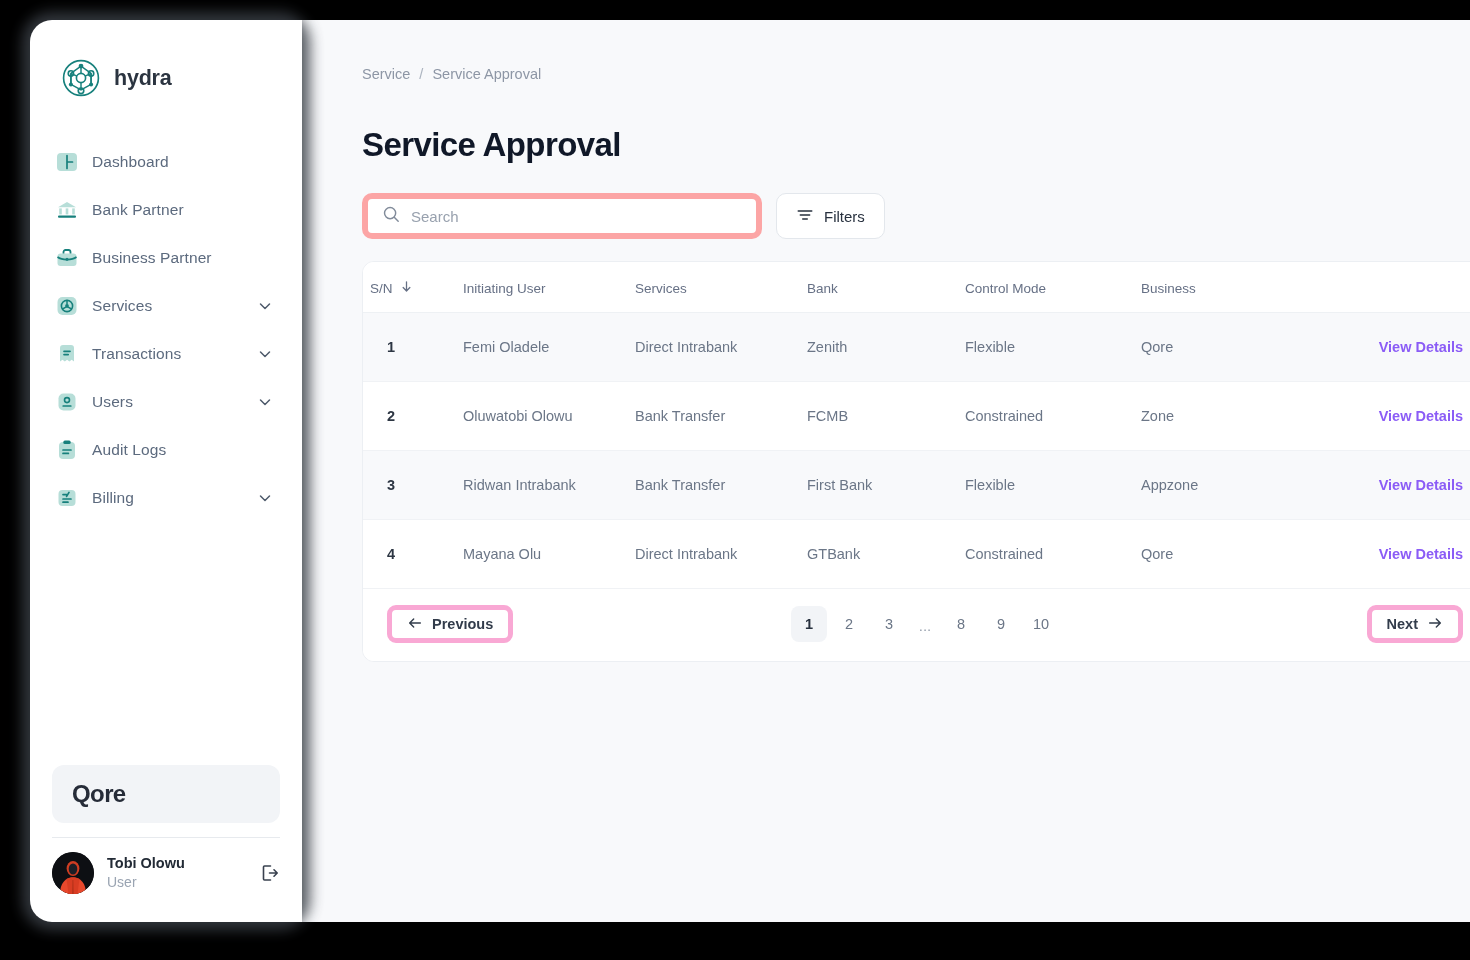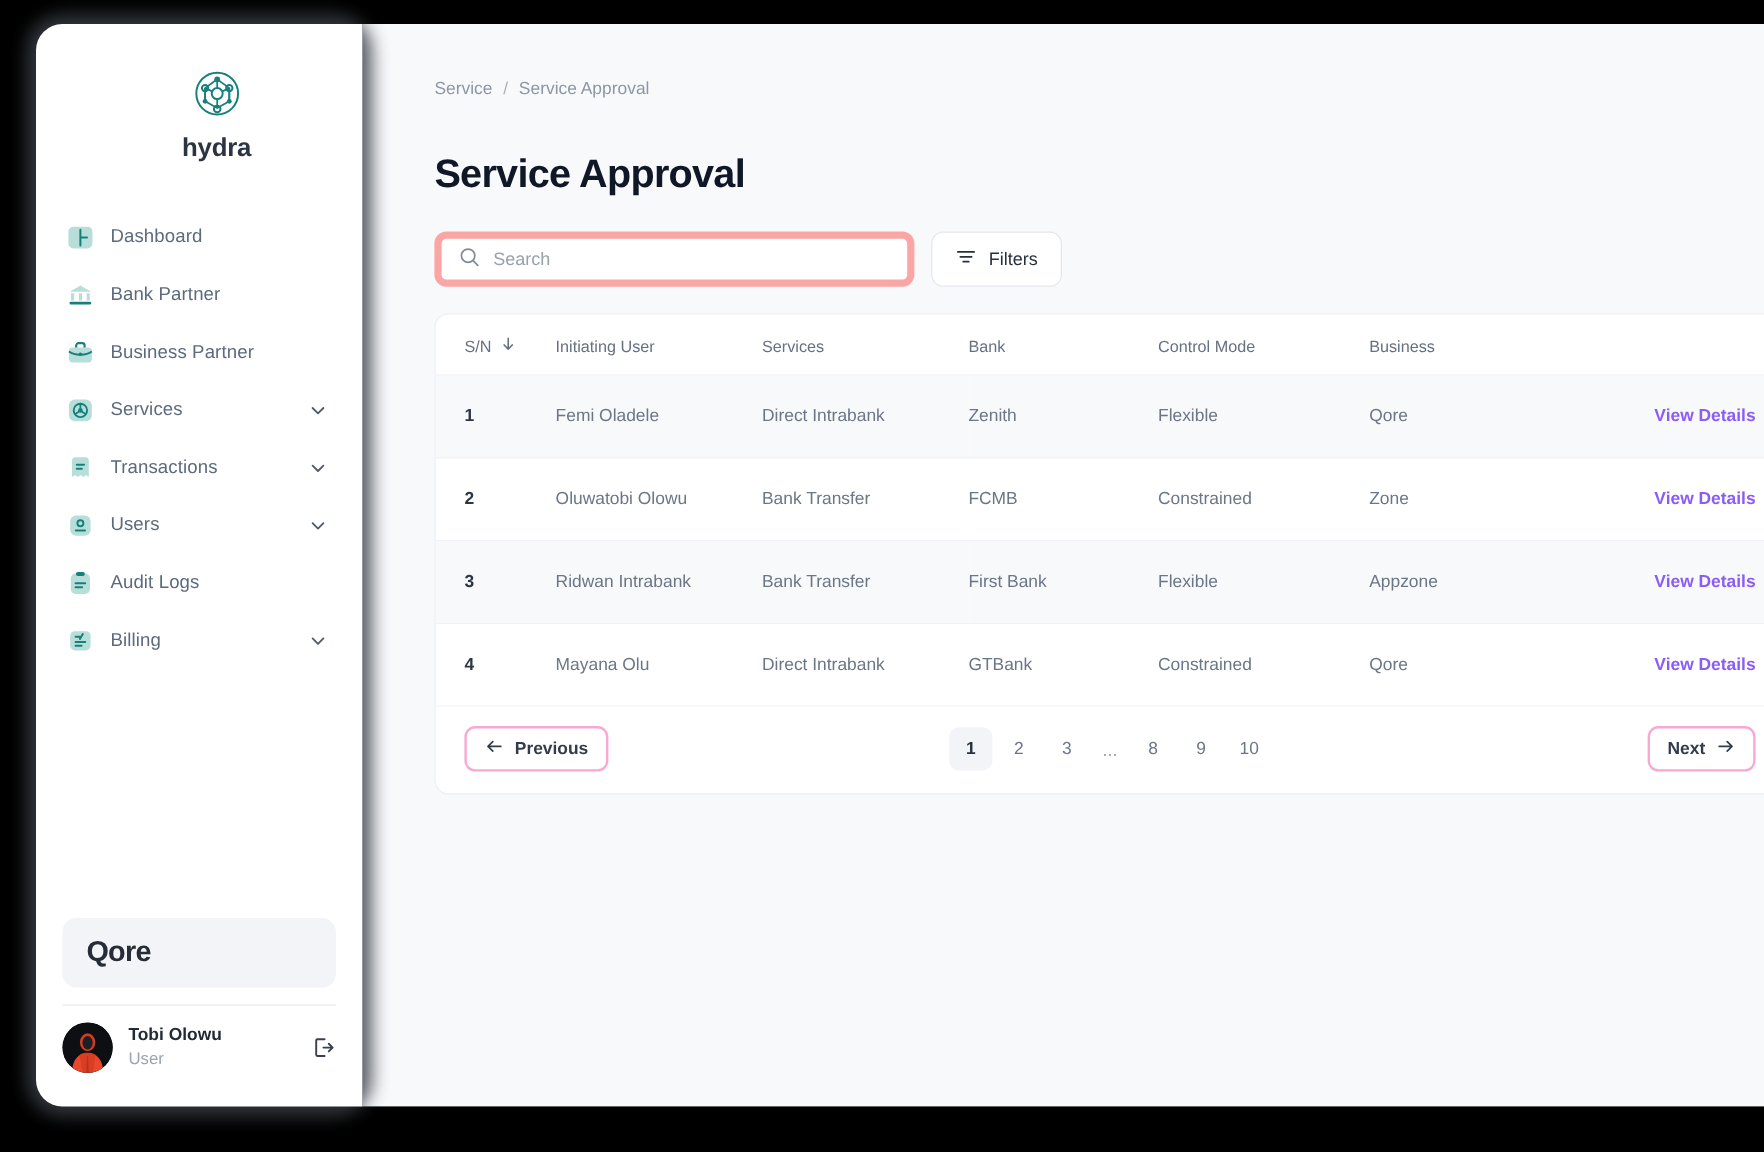--- a/index.html
+++ b/index.html
@@ -39,21 +39,20 @@
     border-bottom-left-radius: 22px;
     display: flex;
     flex-direction: column;
     overflow: hidden;
   }
 
   
   .brand {
     display: flex; align-items: center; gap: 11px;
     padding: 36px 0 0 29px;
-    flex-direction: column;
   }
   .brand-mark { width: 44px; height: 44px; flex: none; }
   .brand-name {
     font-size: 21.5px; font-weight: 700; color: #2b3440;
     letter-spacing: -.2px;
   }
 
   
   .nav { margin-top: 38px; padding: 0 18px 0 26px; }
   .nav-item {
@@ -161,21 +160,21 @@
   }
   table { width: 100%; border-collapse: collapse; }
   thead th {
     text-align: left;
     font-size: 13.5px; font-weight: 400; color: #667085;
     padding: 18px 0 16px 0;
     background: #ffffff;
     border-bottom: 1px solid #eef1f4;
     white-space: nowrap;
   }
-  thead th.c1 { padding-left: 24px; width: 100px; }
+  thead th.c1 { padding-left: 7px; width: 100px; }
   th.c2, td.c2 { width: 172px; }
   th.c3, td.c3 { width: 172px; }
   th.c4, td.c4 { width: 158px; }
   th.c5, td.c5 { width: 176px; }
   th.c6, td.c6 { width: 180px; }
   th.c7, td.c7 { text-align: right; padding-right: 24px; }
   tbody td {
     font-size: 14.5px; color: #6b7687;
     padding: 26px 0;
     border-bottom: 1px solid #f0f2f5;
@@ -190,21 +189,21 @@
 
   
   .pagination {
     display: flex; align-items: center; justify-content: space-between;
     padding: 16px 24px 18px 24px;
     background: #ffffff;
     position: relative;
   }
   .pg-btn {
     height: 38px; padding: 0 15px;
-    border: 2px solid #f9a8d4; border-radius: 9px;
+    border: 5px solid #f9a8d4; border-radius: 9px;
     background: #fff; cursor: pointer;
     display: flex; align-items: center; gap: 9px;
     font-size: 14.5px; font-weight: 600; color: #323c4b;
     font-family: "Liberation Sans", sans-serif;
   }
   .pg-pages {
     position: absolute; left: 50%; transform: translateX(-50%);
     display: flex; align-items: center; gap: 4px;
   }
   .pg-num {

